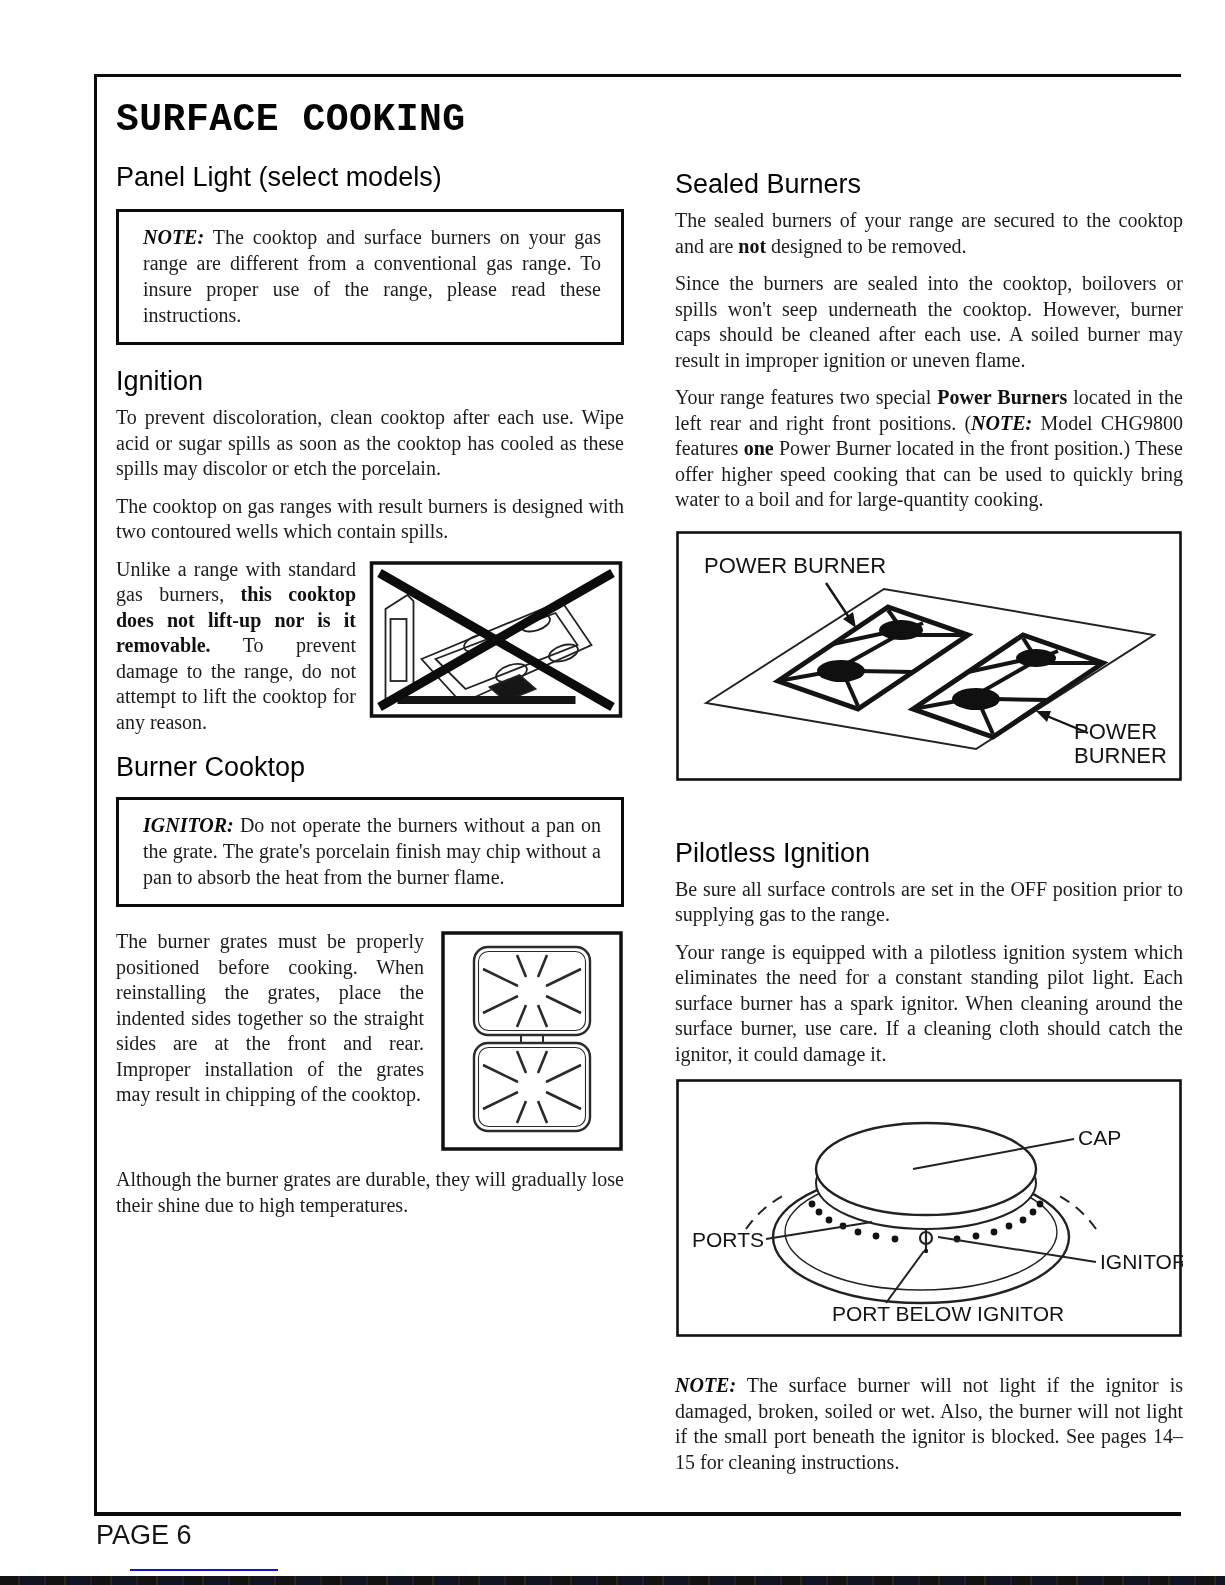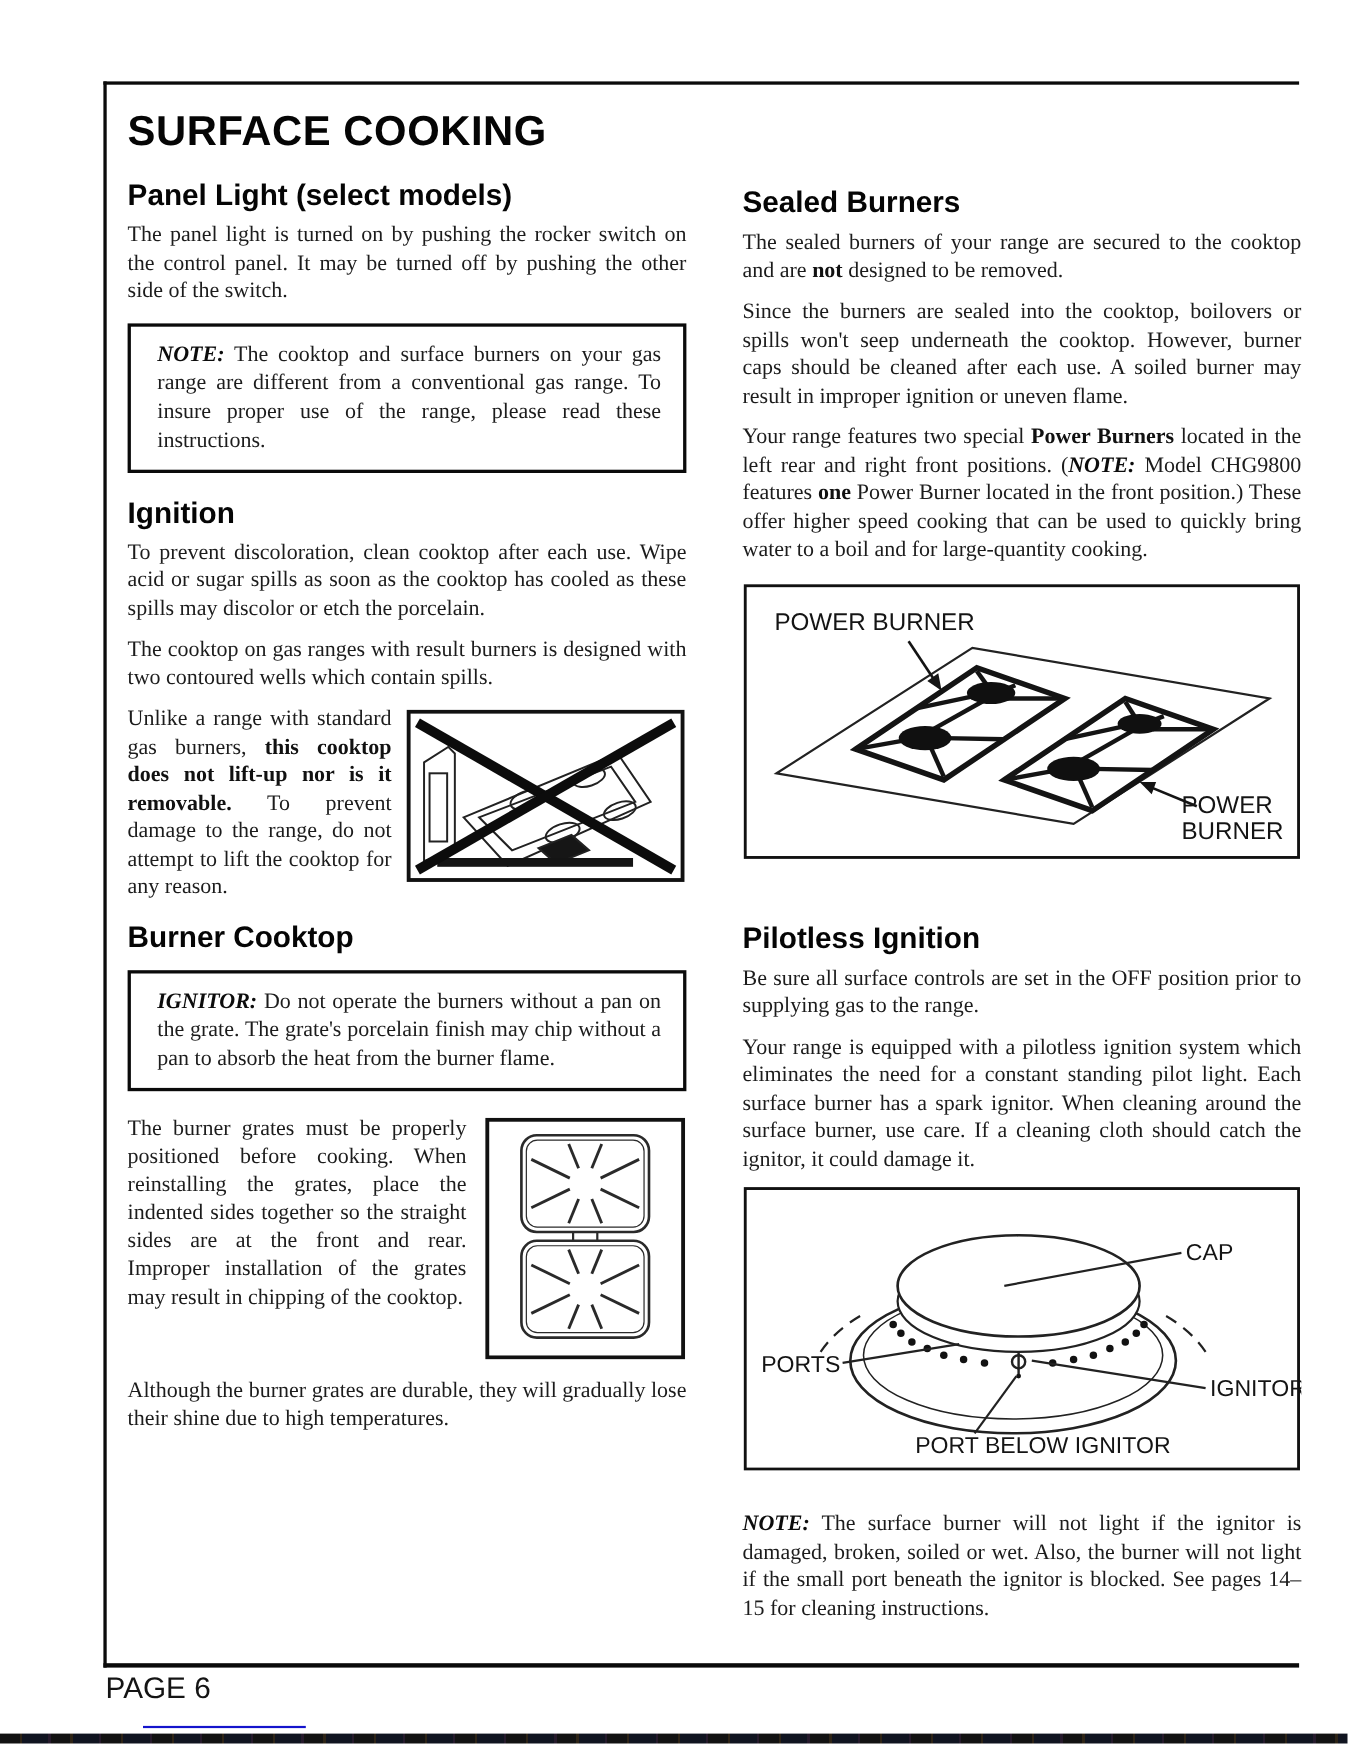--- a/index.html
+++ b/index.html
@@ -8,23 +8,23 @@
   .page{position:absolute;inset:0;background:#fff;}
 
   .content-box{position:absolute;left:94px;top:74px;width:1087px;height:1442px;
     border-left:3px solid #0a0a0a;border-top:3px solid #0a0a0a;border-bottom:4px solid #0a0a0a;
     box-sizing:border-box;background:#fff;}
 
   .col{position:absolute;width:508px;}
   .col-left{left:19px;top:22px;}
   .col-right{left:578px;top:91px;}
 
-  h1{font-family:Liberation Sans, sans-serif;font-weight:700;
+  h1{font-family:Liberation Mono, monospace;font-weight:700;
      font-size:38px;line-height:42px;margin:0 0 20px 0;color:#050505;letter-spacing:.5px;}
-  h2{font-family:"Liberation Sans","DejaVu Sans",sans-serif;font-weight:700;
+  h2{font-family:"Liberation Sans","DejaVu Sans",sans-serif;font-weight:400;
      font-size:27px;line-height:32px;margin:20px 0 8px 0;color:#050505;}
   h2.first{margin-top:0;}
   h2.tight{margin-top:16px;}
   h2.pilotless{margin-top:56px;}
 
   p{font-size:20px;line-height:25.5px;margin:0 0 12px 0;text-align:justify;}
   b{font-weight:700;color:#111;}
   .bi{font-weight:700;font-style:italic;color:#0c0c0c;}
 
   .notebox{border:3px solid #0a0a0a;margin:16px 0 0 0;padding:12px 20px 14px 24px;
@@ -55,21 +55,20 @@
 </head>
 <body>
 
 <div class="page">
   <div class="content-box">
 
     <div class="col col-left">
       <h1>SURFACE COOKING</h1>
 
       <h2 class="first">Panel Light (select models)</h2>
-      <p>The panel light is turned on by pushing the rocker switch on the control panel. It may be turned off by pushing the other side of the switch.</p>
 
       <div class="notebox note">
         <span class="bi">NOTE:</span>
         <span>The cooktop and surface burners on your gas range are different from a conventional gas range. To insure proper use of the range, please read these instructions.</span>
       </div>
 
       <h2>Ignition</h2>
       <p>To prevent discoloration, clean cooktop after each use. Wipe acid or sugar spills as soon as the cooktop has cooled as these spills may discolor or etch the porcelain.</p>
       <p>The cooktop on gas ranges with result burners is designed with two contoured wells which contain spills.</p>
 

